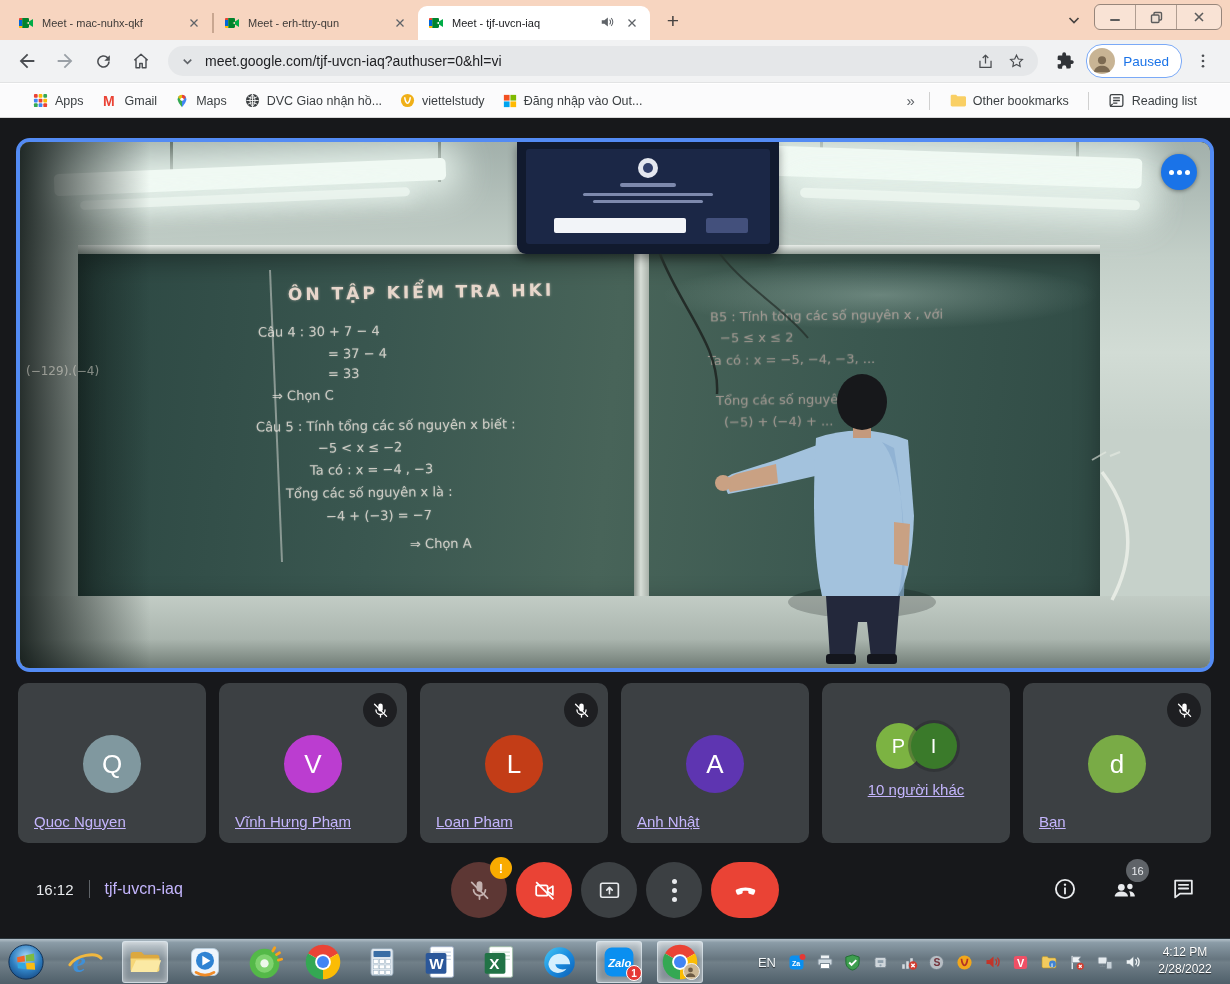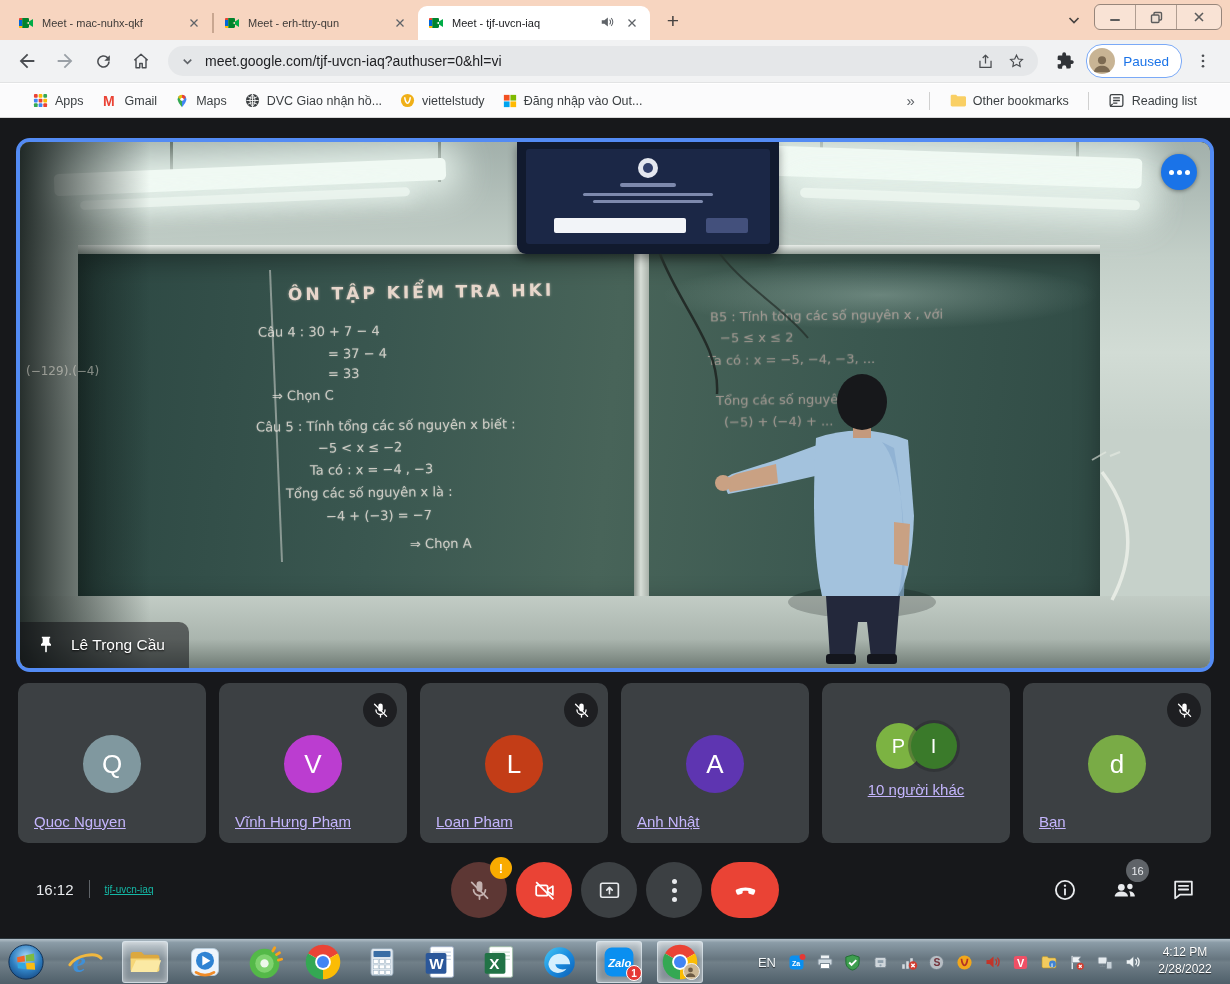--- a/index.html
+++ b/index.html
@@ -83,31 +83,31 @@
   .tile.overflow .avatar{width:46px;height:46px;font-size:20px;}
   .tile.overflow .avatar+.avatar{margin-left:-11px;box-shadow:0 0 0 3px rgba(32,33,36,.35);}
   .tile-name{position:absolute;left:16px;bottom:13px;font-size:15px;font-weight:500;color:#c4b5fd;max-width:158px;white-space:nowrap;overflow:hidden;text-overflow:ellipsis;text-decoration:underline;}
   .tile.overflow .tile-name{left:0;right:0;bottom:45px;text-align:center;max-width:none;font-weight:400;}
   .tile-mute{position:absolute;top:10px;right:10px;width:34px;height:34px;border-radius:50%;background:rgba(25,26,28,.85);display:flex;align-items:center;justify-content:center;}
 
   
   .ctrl-left{position:absolute;left:36px;top:762px;display:flex;align-items:center;gap:15px;}
   .ctrl-time{font-size:15px;font-weight:500;color:#e8eaed;}
   .ctrl-sep{width:1px;height:18px;background:#5f6368;}
-  .ctrl-code{font-size:10px;color:#14b8a6;text-decoration:underline;}
+  .ctrl-code{font-size:16px;color:#c4b5fd;}
   .ctrl-center{position:absolute;left:50%;top:744px;transform:translateX(-50%);display:flex;align-items:center;gap:9px;}
   .cbtn{position:relative;width:56px;height:56px;border-radius:50%;display:flex;align-items:center;justify-content:center;}
   .cbtn.mic{background:#5d3734;}
   .cbtn.cam{background:#ea4335;}
   .cbtn.gray{background:#3c4043;}
   .cbtn.end{width:68px;border-radius:28px;background:#ea4335;}
   .mic-alert{position:absolute;top:-5px;right:-5px;width:22px;height:22px;border-radius:50%;background:#f9ab00;color:#fff;font-size:13px;font-weight:bold;display:flex;align-items:center;justify-content:center;}
   .dotsv{display:flex;flex-direction:column;gap:4px;}
   .dotsv i{width:5px;height:5px;border-radius:50%;background:#e8eaed;}
-  .ctrl-right{position:absolute;right:34px;top:758px;display:flex;align-items:center;gap:33px;}
+  .ctrl-right{position:absolute;right:34px;top:758px;display:flex;align-items:flex-start;gap:33px;}
   .people-wrap{position:relative;display:flex;}
   .count-badge{position:absolute;top:-17px;right:-11px;width:23px;height:23px;border-radius:50%;background:#5f6368;color:#e8eaed;font-size:11px;display:flex;align-items:center;justify-content:center;}
 
   
   .taskbar{position:absolute;left:0;top:938px;width:100%;height:46px;background:linear-gradient(180deg,#b3c0c9 0%,#8b9ca7 8%,#66757f 45%,#718089 52%,#4f5f6a 100%);border-top:1px solid #2a343b;box-sizing:border-box;}
   .apps{position:absolute;left:4px;top:2px;height:42px;display:flex;align-items:center;gap:15px;}
   .app{position:relative;width:44px;height:40px;display:flex;align-items:center;justify-content:center;border-radius:3px;}
   .app.active{background:linear-gradient(180deg,rgba(255,255,255,.45),rgba(255,255,255,.15) 50%,rgba(255,255,255,.3));border:1px solid rgba(235,244,250,.65);box-shadow:inset 0 0 6px rgba(255,255,255,.5);}
   .app-badge{position:absolute;right:-1px;bottom:1px;min-width:16px;height:16px;border-radius:8px;background:#e53935;color:#fff;font-size:10px;font-weight:bold;display:flex;align-items:center;justify-content:center;border:1px solid #fff;box-sizing:border-box;}
   .mini-avatar{position:absolute;right:2px;bottom:2px;width:15px;height:15px;border-radius:50%;background:#cdb894;border:1px solid #f2f2f2;overflow:hidden;}
@@ -415,26 +415,20 @@
           <path d="M796 296 Q842 280 888 298 L894 374 Q892 432 878 454 L802 454 Q790 400 796 296 Z" fill="#a3c2dd"></path>
           <path d="M862 300 Q888 330 884 454 L878 454 Q890 400 874 306 Z" fill="#89add0" opacity=".7"></path>
           <rect x="833" y="282" width="18" height="14" fill="#c49a7e"></rect>
           <ellipse cx="842" cy="260" rx="25" ry="28" fill="#17181b"></ellipse>
           <path d="M874 380 l16 2 -2 42 -14 -2 z" fill="#c9a183"></path>
           <path d="M806 454 L880 454 L875 516 L851 516 L847 480 L838 480 L834 516 L810 516 Z" fill="#23283b"></path>
           <rect x="806" y="512" width="30" height="10" rx="3" fill="#14161d"></rect>
           <rect x="847" y="512" width="30" height="10" rx="3" fill="#14161d"></rect>
         </svg>
 
-        <div class="name-chip">
-          <svg viewBox="0 0 24 24" width="20" height="20" fill="#fff">
-              <path d="M16 9V4h1V2H7v2h1v5l-2 2v2h5v7l1 1 1-1v-7h5v-2z"></path>
-            </svg>
-          <span class="pname">Lê Trọng Cầu</span>
-        </div>
         <div class="more-blue">
             <i></i>
             <i></i>
             <i></i>
           </div>
       </div>
     </div>
 
     <div class="tiles" id="tileRow">
         <div class="tile">

